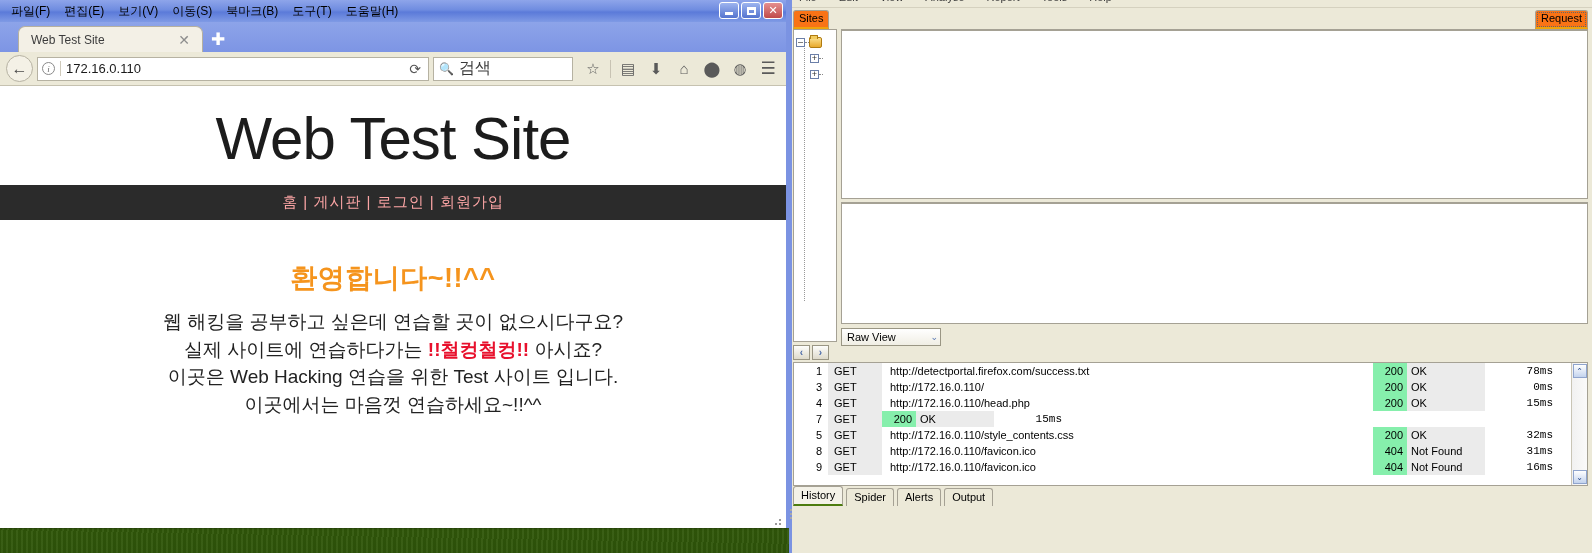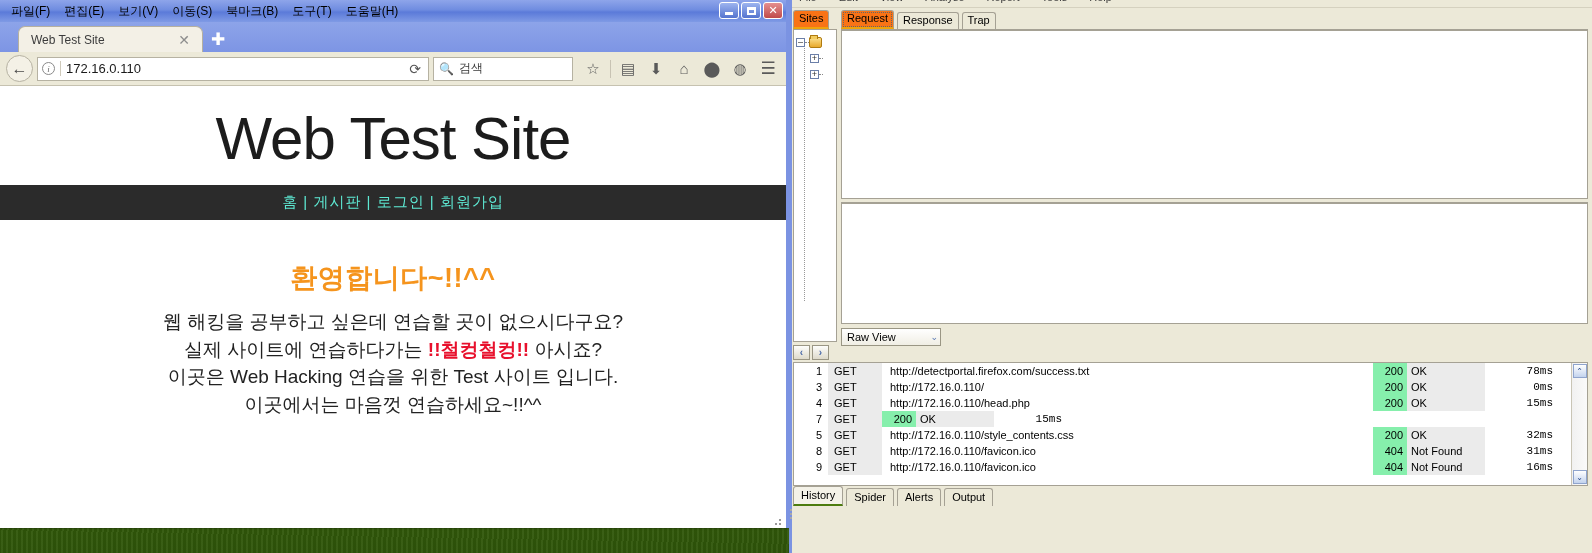--- a/index.html
+++ b/index.html
@@ -130,21 +130,21 @@
   .urlbar .reload-ico { font-size: 14px; color: #555; padding-right: 3px; }
 
   .searchbar {
     width: 140px; height: 24px; background: #fff;
     border: 1px solid #b6b2a2;
     display: flex; align-items: center; gap: 5px;
     padding: 0 5px;
     flex: none;
   }
   .searchbar .s-ico { color:#666; font-size: 12px; }
-  .searchbar .s-ph { font-size: 12px; color: #3a3a3a; }
+  .searchbar .s-ph { font-size: 16px; color: #3a3a3a; }
 
   .tb-icons { display: flex; align-items: center; gap: 4px; flex: none; padding-left: 4px;}
   .tb-ico {
     width: 24px; height: 24px;
     display: flex; align-items: center; justify-content: center;
     color: #5a5a5a; font-size: 15px;
   }
   .tb-sep { width:1px; height:18px; background:#c8c3b3; margin: 0 1px;}
   .tb-ico.menu { font-size: 17px; }
 
@@ -159,21 +159,21 @@
     text-align: center;
     font-size: 60px;
     color: #1c1c1c;
     padding: 18px 0 12px;
     font-weight: normal;
     letter-spacing: -1px;
     font-family: "Liberation Sans", sans-serif;
   }
   .site-nav {
     background: #2b2b2b;
-    color: #5eead4;
+    color: #fca5a5;
     text-align: center;
     font-size: 15px;
     padding: 8px 0;
     letter-spacing: 1px;
   }
   .site-body { text-align: center; padding-top: 40px; }
   .welcome {
     color: #f5941d;
     font-size: 27px;
     font-weight: bold;
@@ -278,21 +278,21 @@
     border: 1px solid #9a9684;
     background: linear-gradient(to bottom, #fdfdfb, #dedacb);
     display: flex; align-items: center; justify-content: center;
     font-size: 10px; color: #4b6aa8; font-weight: bold;
   }
 
   .zap-right {
     flex: 1; display: flex; flex-direction: column;
     padding-left: 4px;
   }
-  .reqresp-tabs { display: flex; align-items: flex-end; height: 19px; gap: 3px; }
+  .reqresp-tabs { display: flex; align-items: flex-end; height: 19px; gap: 3px; flex-direction: column; }
   .pane {
     background: #fff;
     border: 1px solid #a5a194;
     border-top: 2px solid #a5a194;
   }
   .pane-top { height: 170px; }
   .pane-bottom { height: 122px; margin-top: 3px; }
   .rawview-row {
     height: 22px; display: flex; align-items: center;
     padding-top: 3px;

